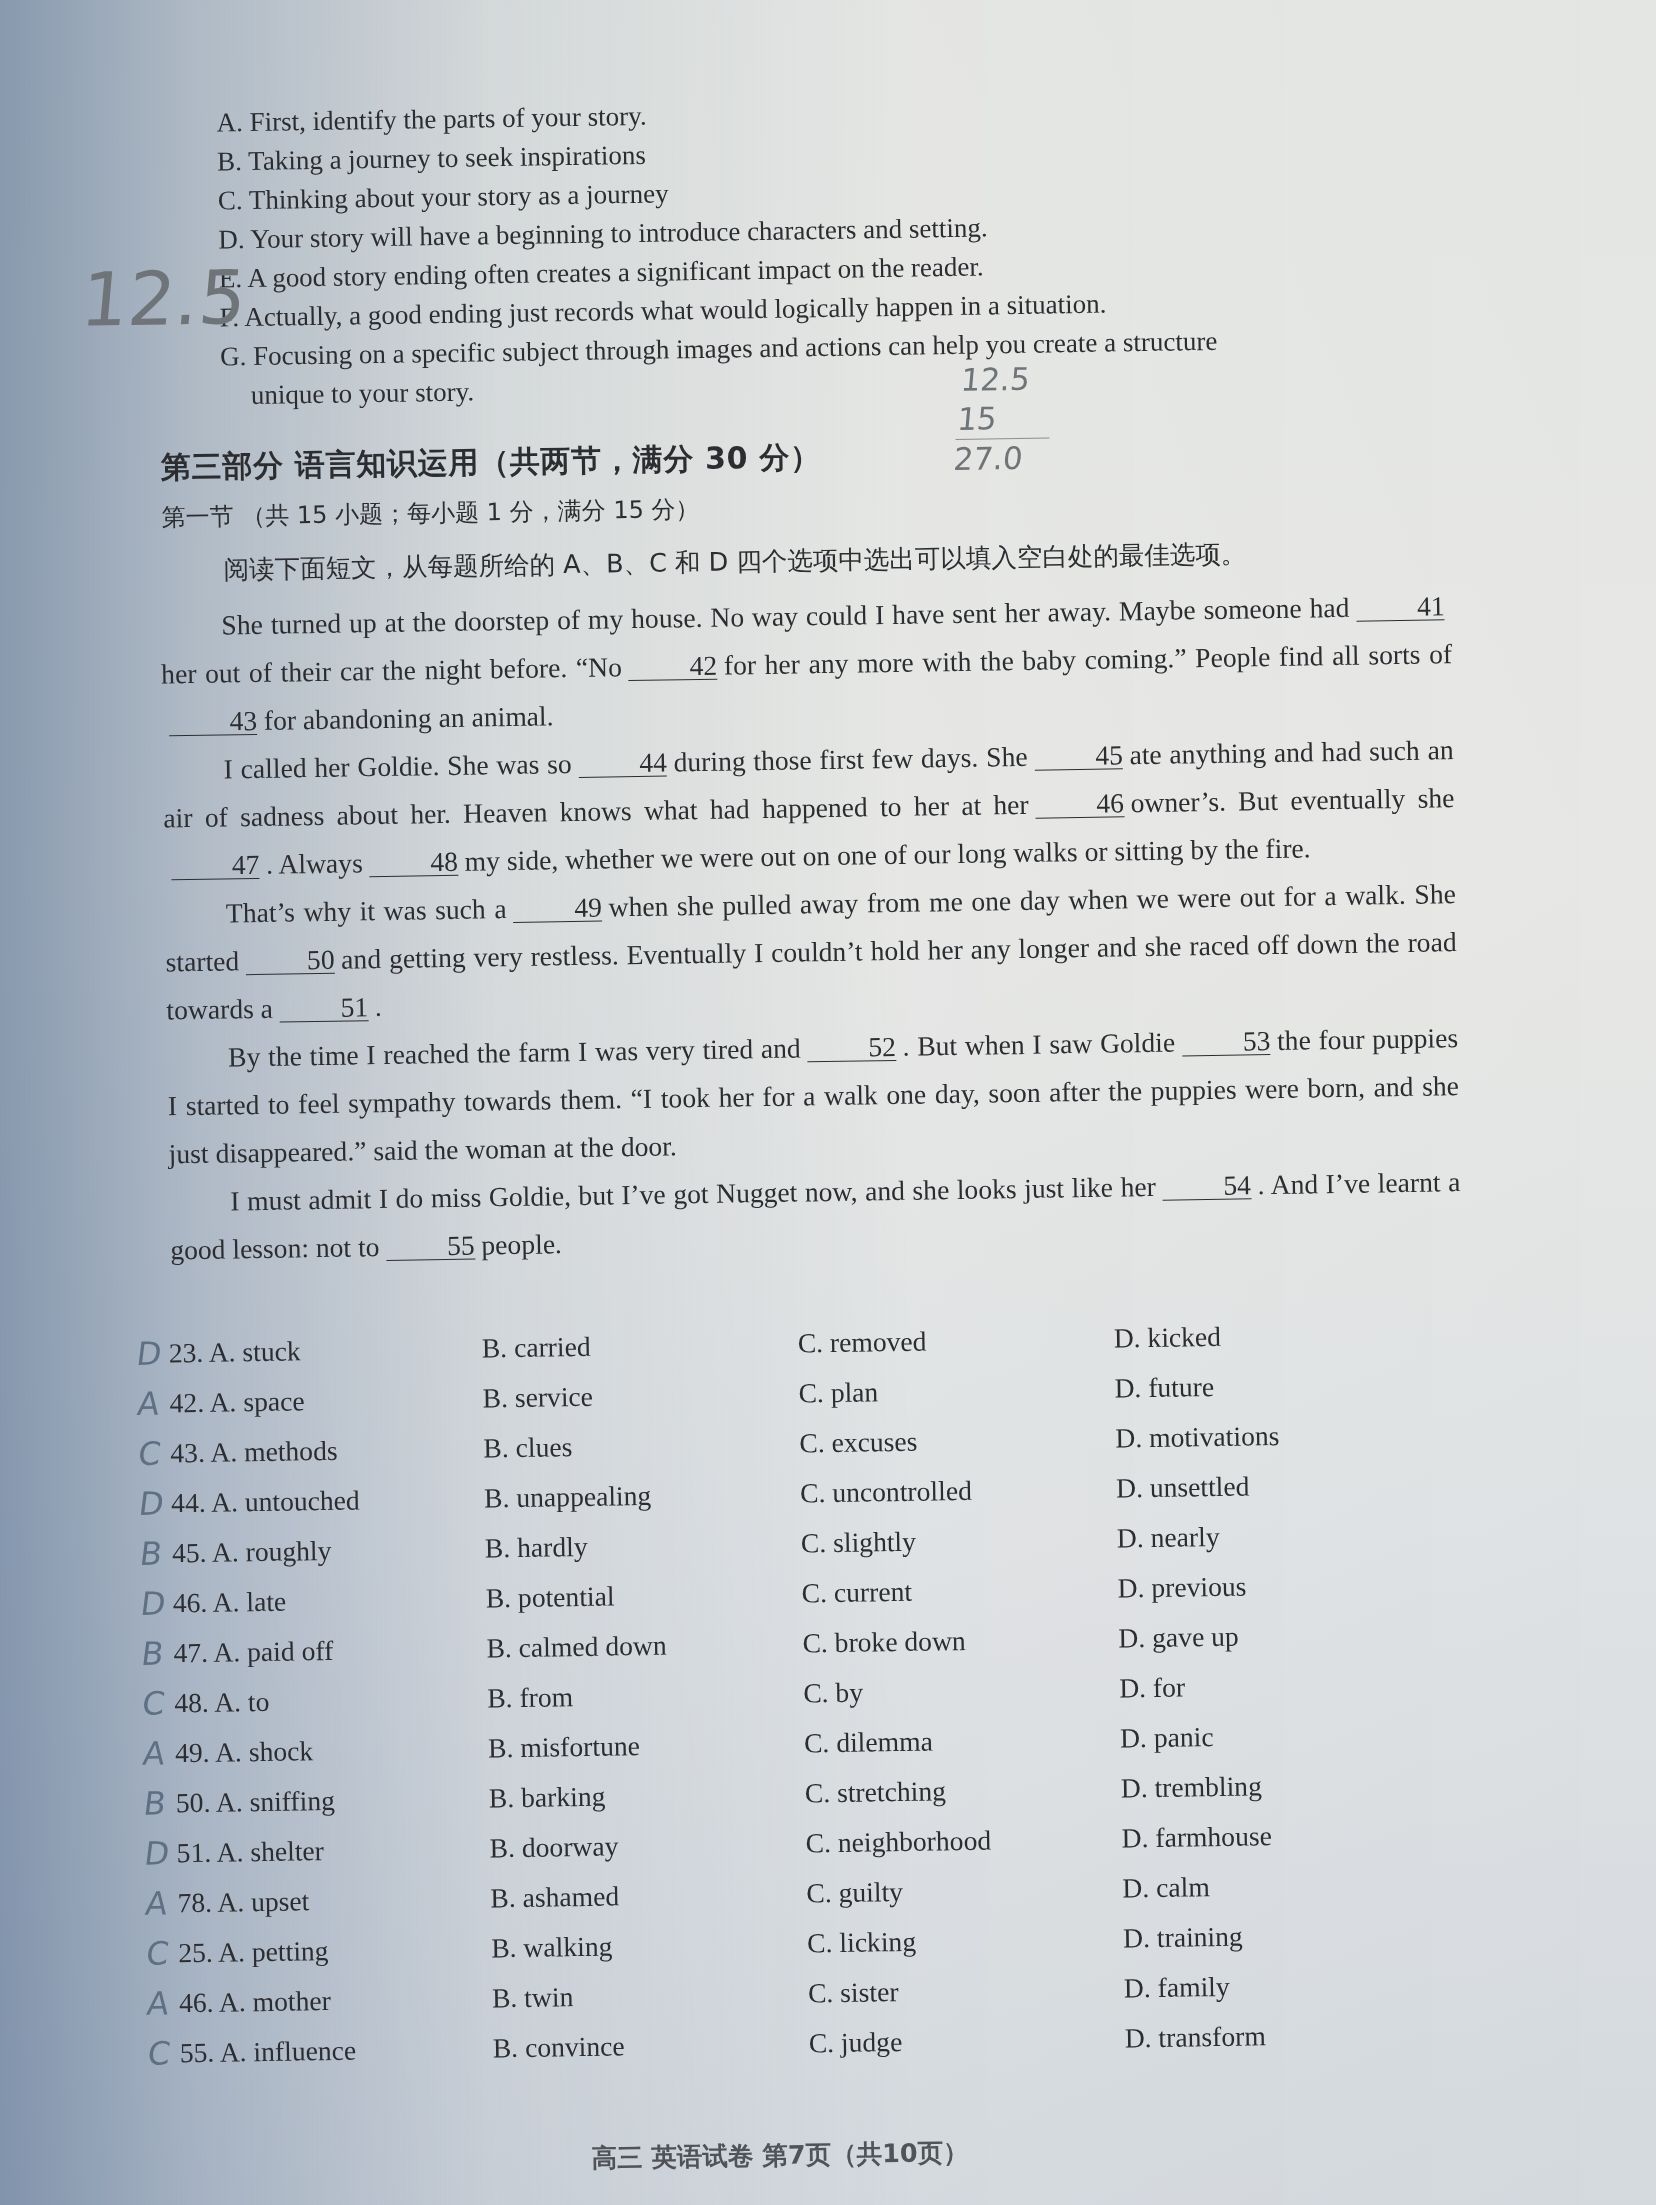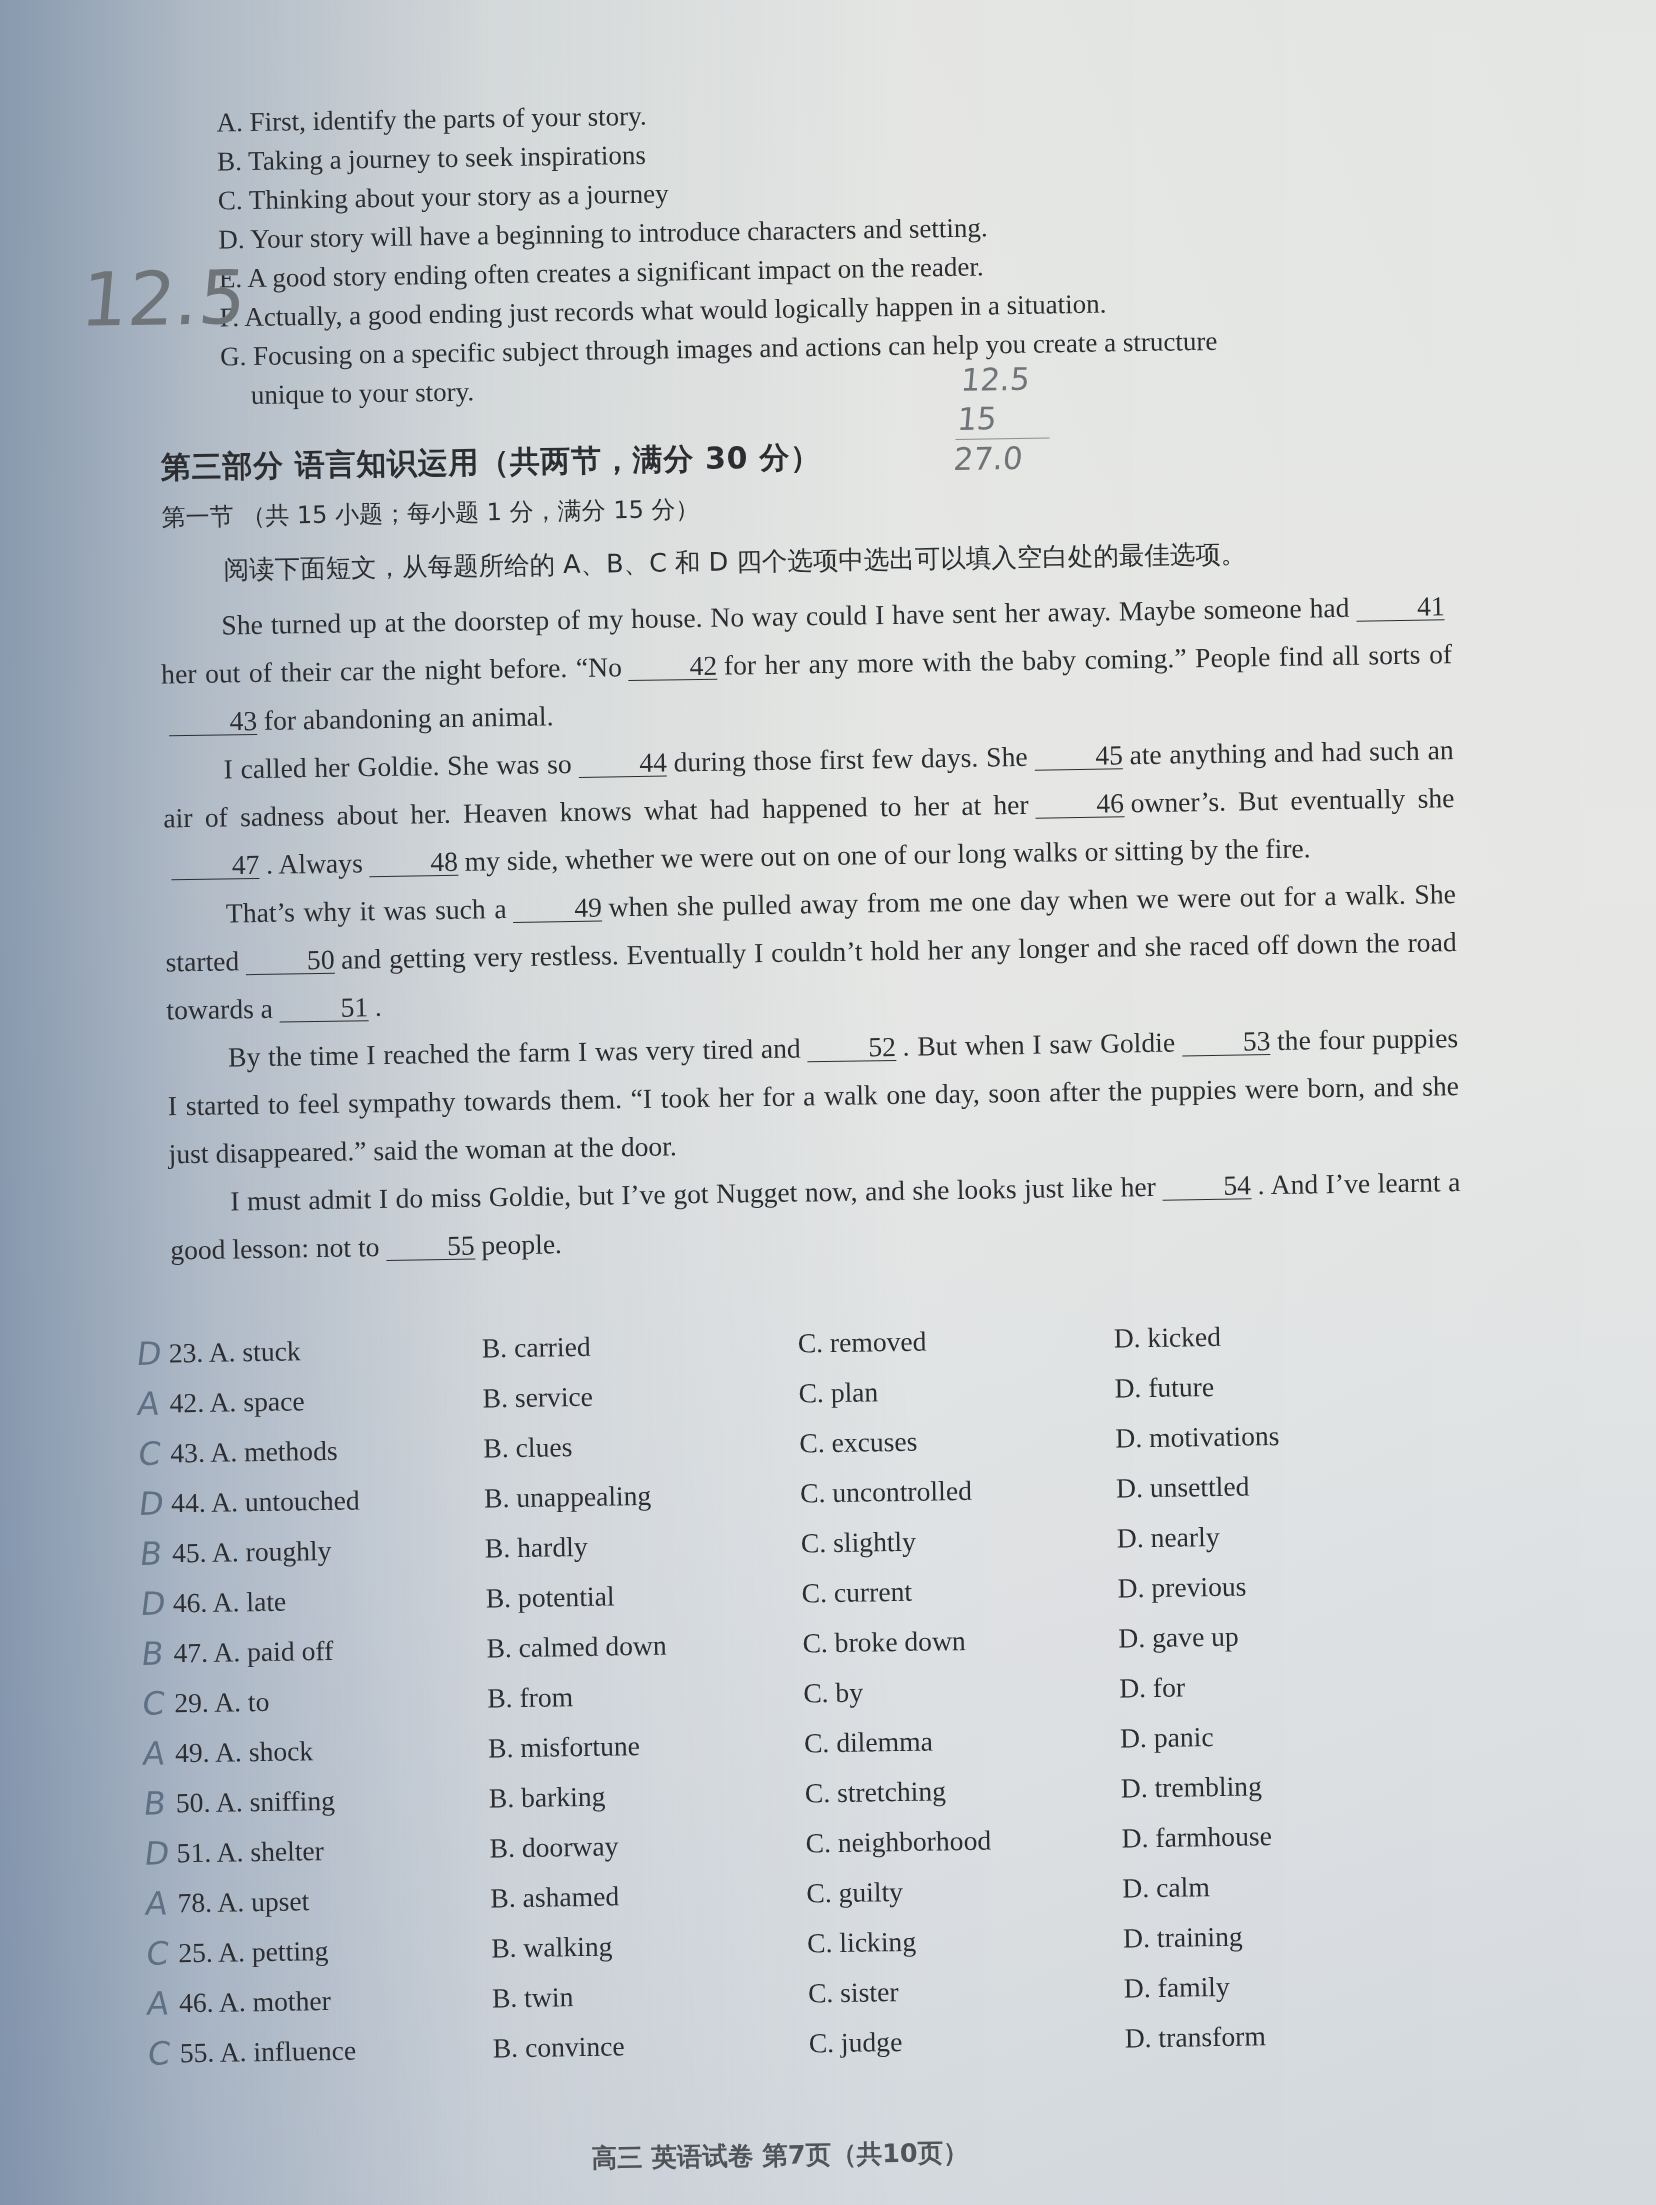--- a/index.html
+++ b/index.html
@@ -198,21 +198,21 @@
     </div>
     <div class="choice-row">
       <span class="hand">B</span>
       <span class="c a"><span>47.</span> <span>A. paid off</span></span>
       <span class="c">B. calmed down</span>
       <span class="c">C. broke down</span>
       <span class="c">D. gave up</span>
     </div>
     <div class="choice-row">
       <span class="hand">C</span>
-      <span class="c a"><span>29.</span> <span>A. to</span></span>
+      <span class="c a"><span>48.</span> <span>A. to</span></span>
       <span class="c">B. from</span>
       <span class="c">C. by</span>
       <span class="c">D. for</span>
     </div>
     <div class="choice-row">
       <span class="hand">A</span>
       <span class="c a"><span>49.</span> <span>A. shock</span></span>
       <span class="c">B. misfortune</span>
       <span class="c">C. dilemma</span>
       <span class="c">D. panic</span>

